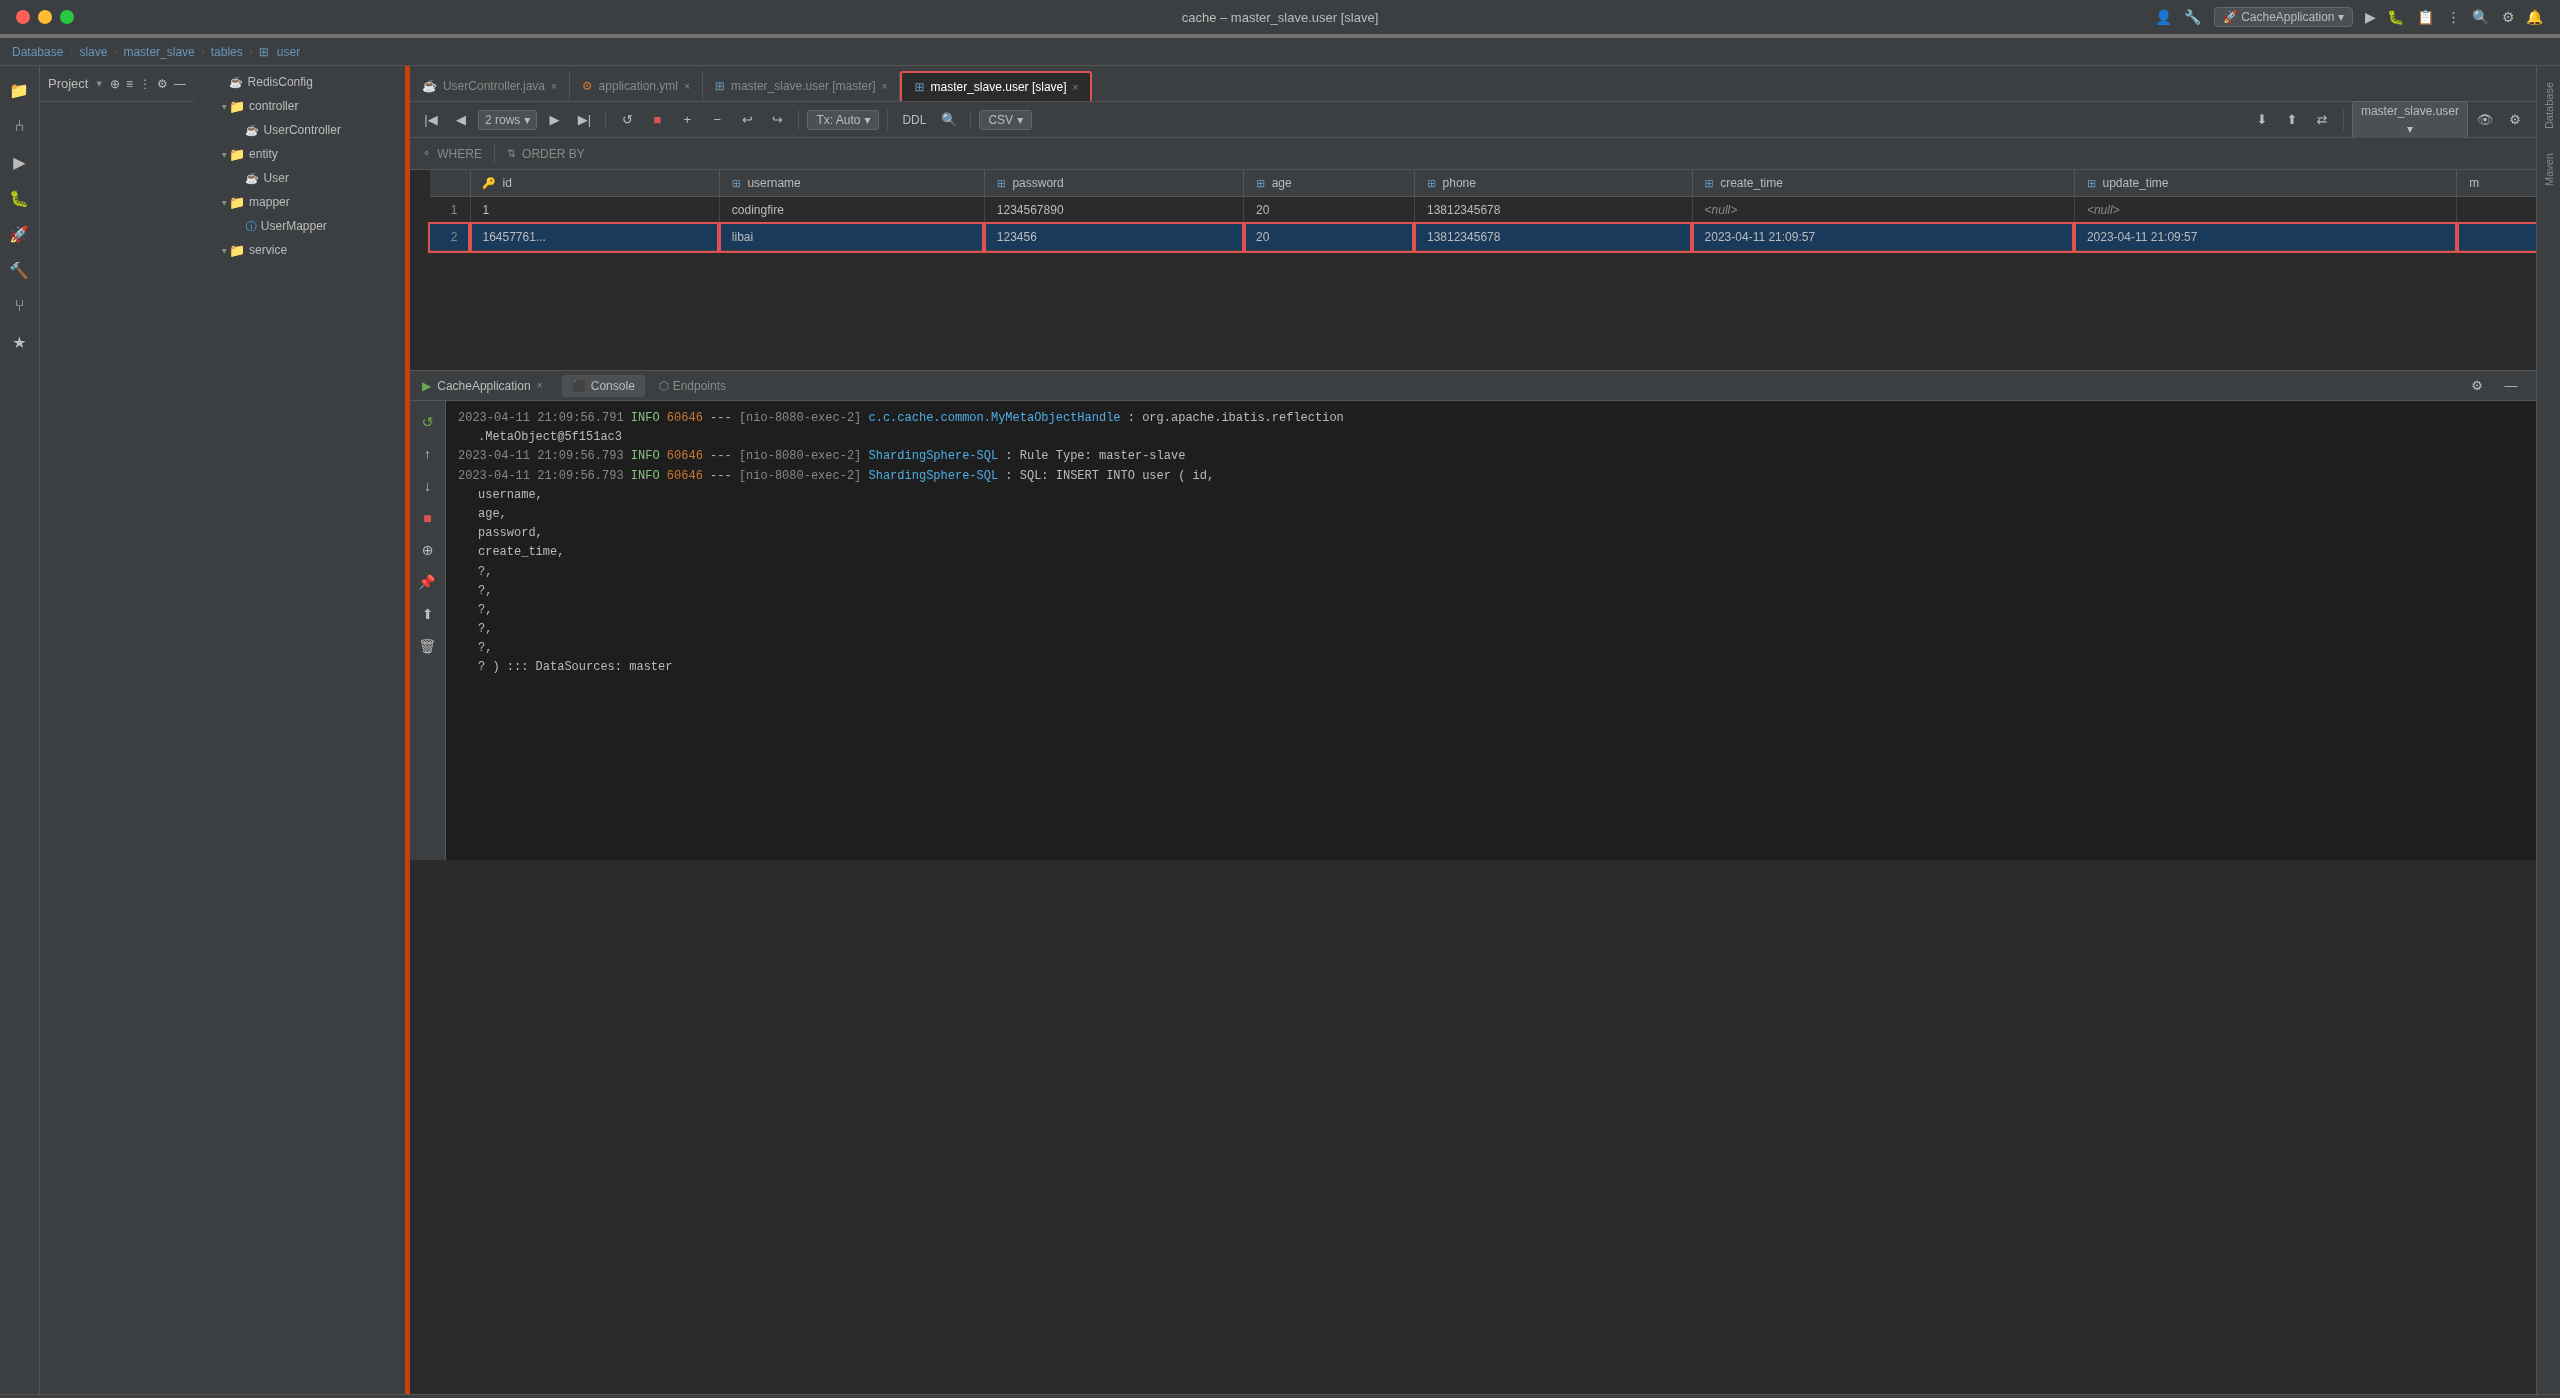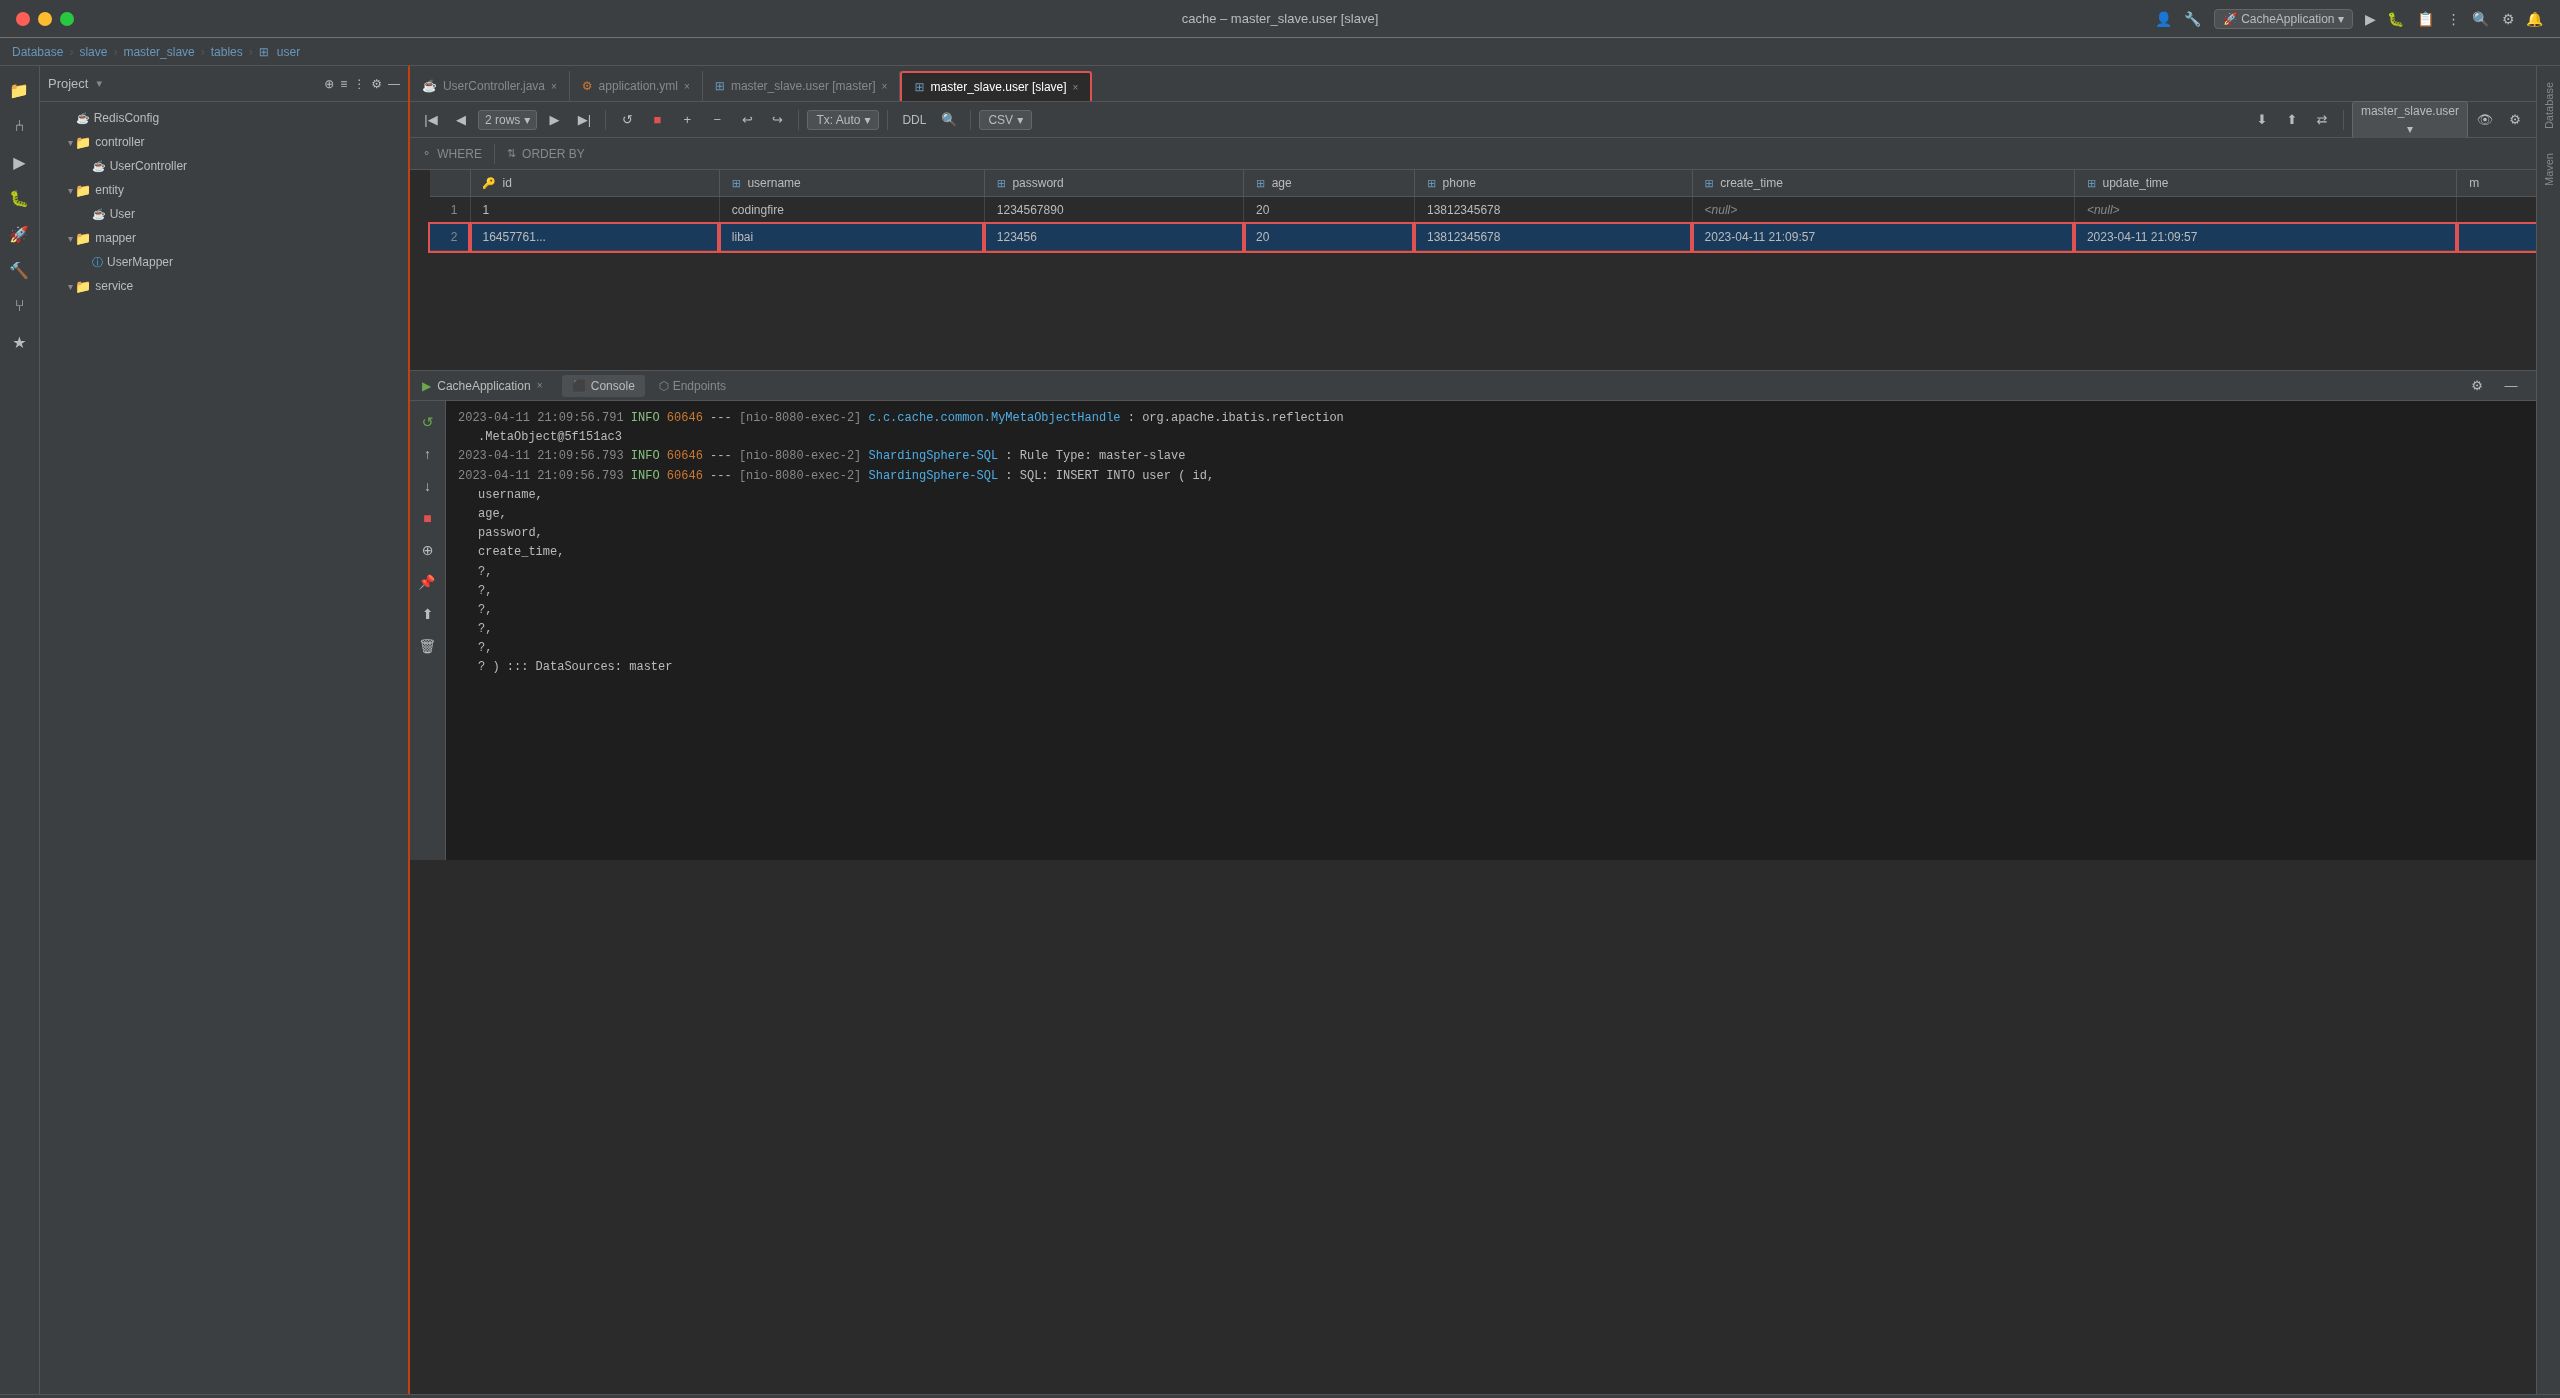--- a/index.html
+++ b/index.html
@@ -14,21 +14,21 @@
     }
 
     
     .title-bar {
       height: 38px;
       background: #3c3f41;
       display: flex;
       align-items: center;
       justify-content: center;
       position: relative;
-      border-bottom: 1px solid #737373;
+      border-bottom: 4px solid #737373;
     }
     .title-bar-buttons {
       position: absolute;
       left: 16px;
       display: flex;
       gap: 8px;
     }
     .tb-btn {
       width: 14px;
       height: 14px;
@@ -84,23 +84,23 @@
       color: #bbbbbb;
       font-size: 16px;
       cursor: pointer;
       border-radius: 4px;
     }
 
     
     .project-panel {
       width: 370px;
       background: #3c3f41;
-      border-right: 2px solid #c2410c;
-      display: flex;
-      flex-direction: column;
+      border-right: 5px solid #c2410c;
+      display: flex;
+      flex-direction: row;
     }
     .project-header {
       height: 36px;
       display: flex;
       align-items: center;
       padding: 0 8px;
       gap: 8px;
       border-bottom: 1px solid #555;
     }
     .project-title {

